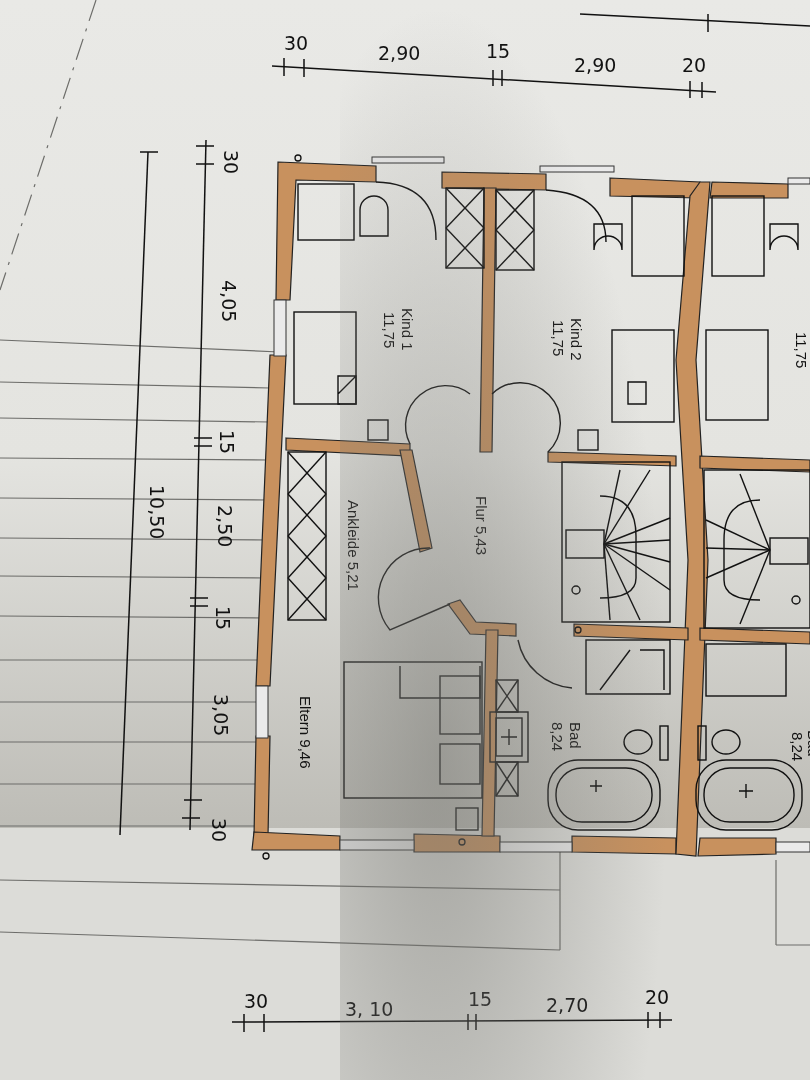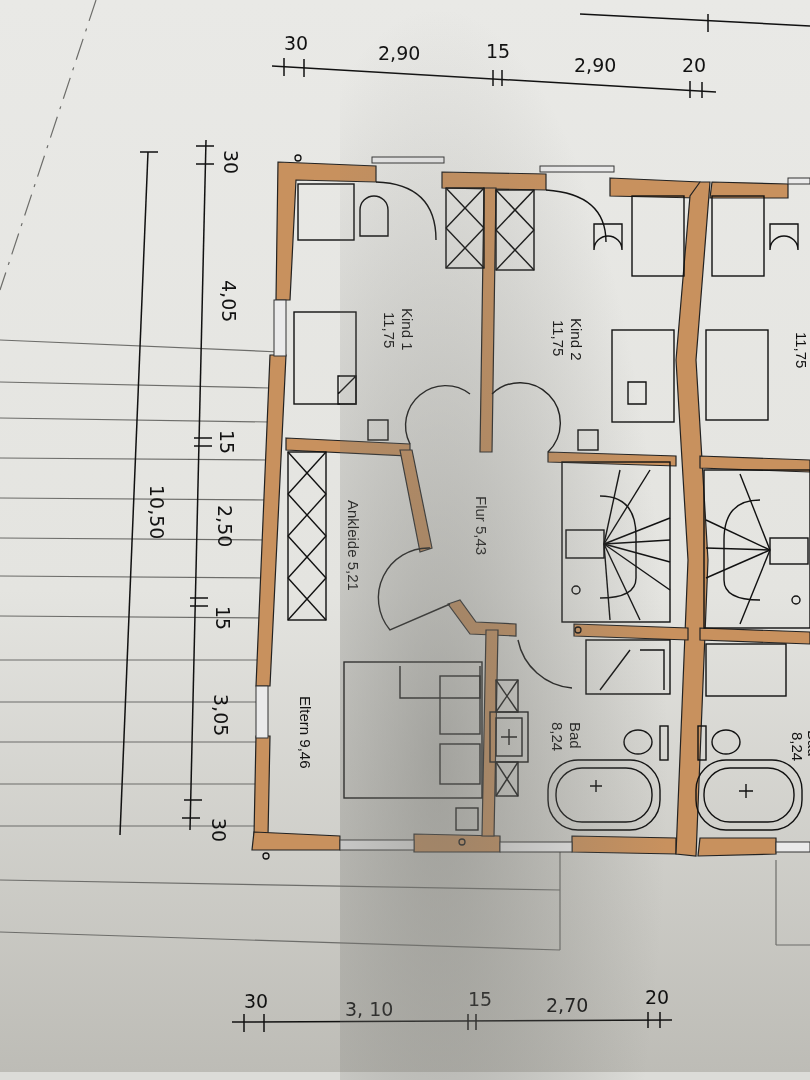--- a/index.html
+++ b/index.html
@@ -1,17 +1,17 @@
 <!DOCTYPE html>
 <html><head>
 <meta charset="utf-8">
 <style>
   html, body { margin:0; padding:0; }
   body { width:810px; height:1080px; overflow:hidden; background:#dcdcd8; position:relative; font-family:"DejaVu Sans", sans-serif; }
-  #stage { position:absolute; left:0; top:0; width:810px; height:1072px; }
+  #stage { position:absolute; left:0; top:0; width:810px; height:828px; }
   .paper { position:absolute; inset:0; background:linear-gradient(180deg,#e9e9e6 0%,#e4e4e0 55%,#bdbcb6 100%); }
   .shadow { position:absolute; left:340px; top:0; width:330px; height:1080px;
             background:radial-gradient(ellipse at 30% 70%, rgba(120,120,115,.55), rgba(120,120,115,0) 70%); }
   svg { position:absolute; left:0; top:0; }
   .dim-text { font-family:"DejaVu Sans", sans-serif; font-size:19px; fill:#111; }
   .room-text { font-family:"Liberation Sans", sans-serif; font-size:15px; fill:#111; }
 </style>
 </head>
 <body>
 

